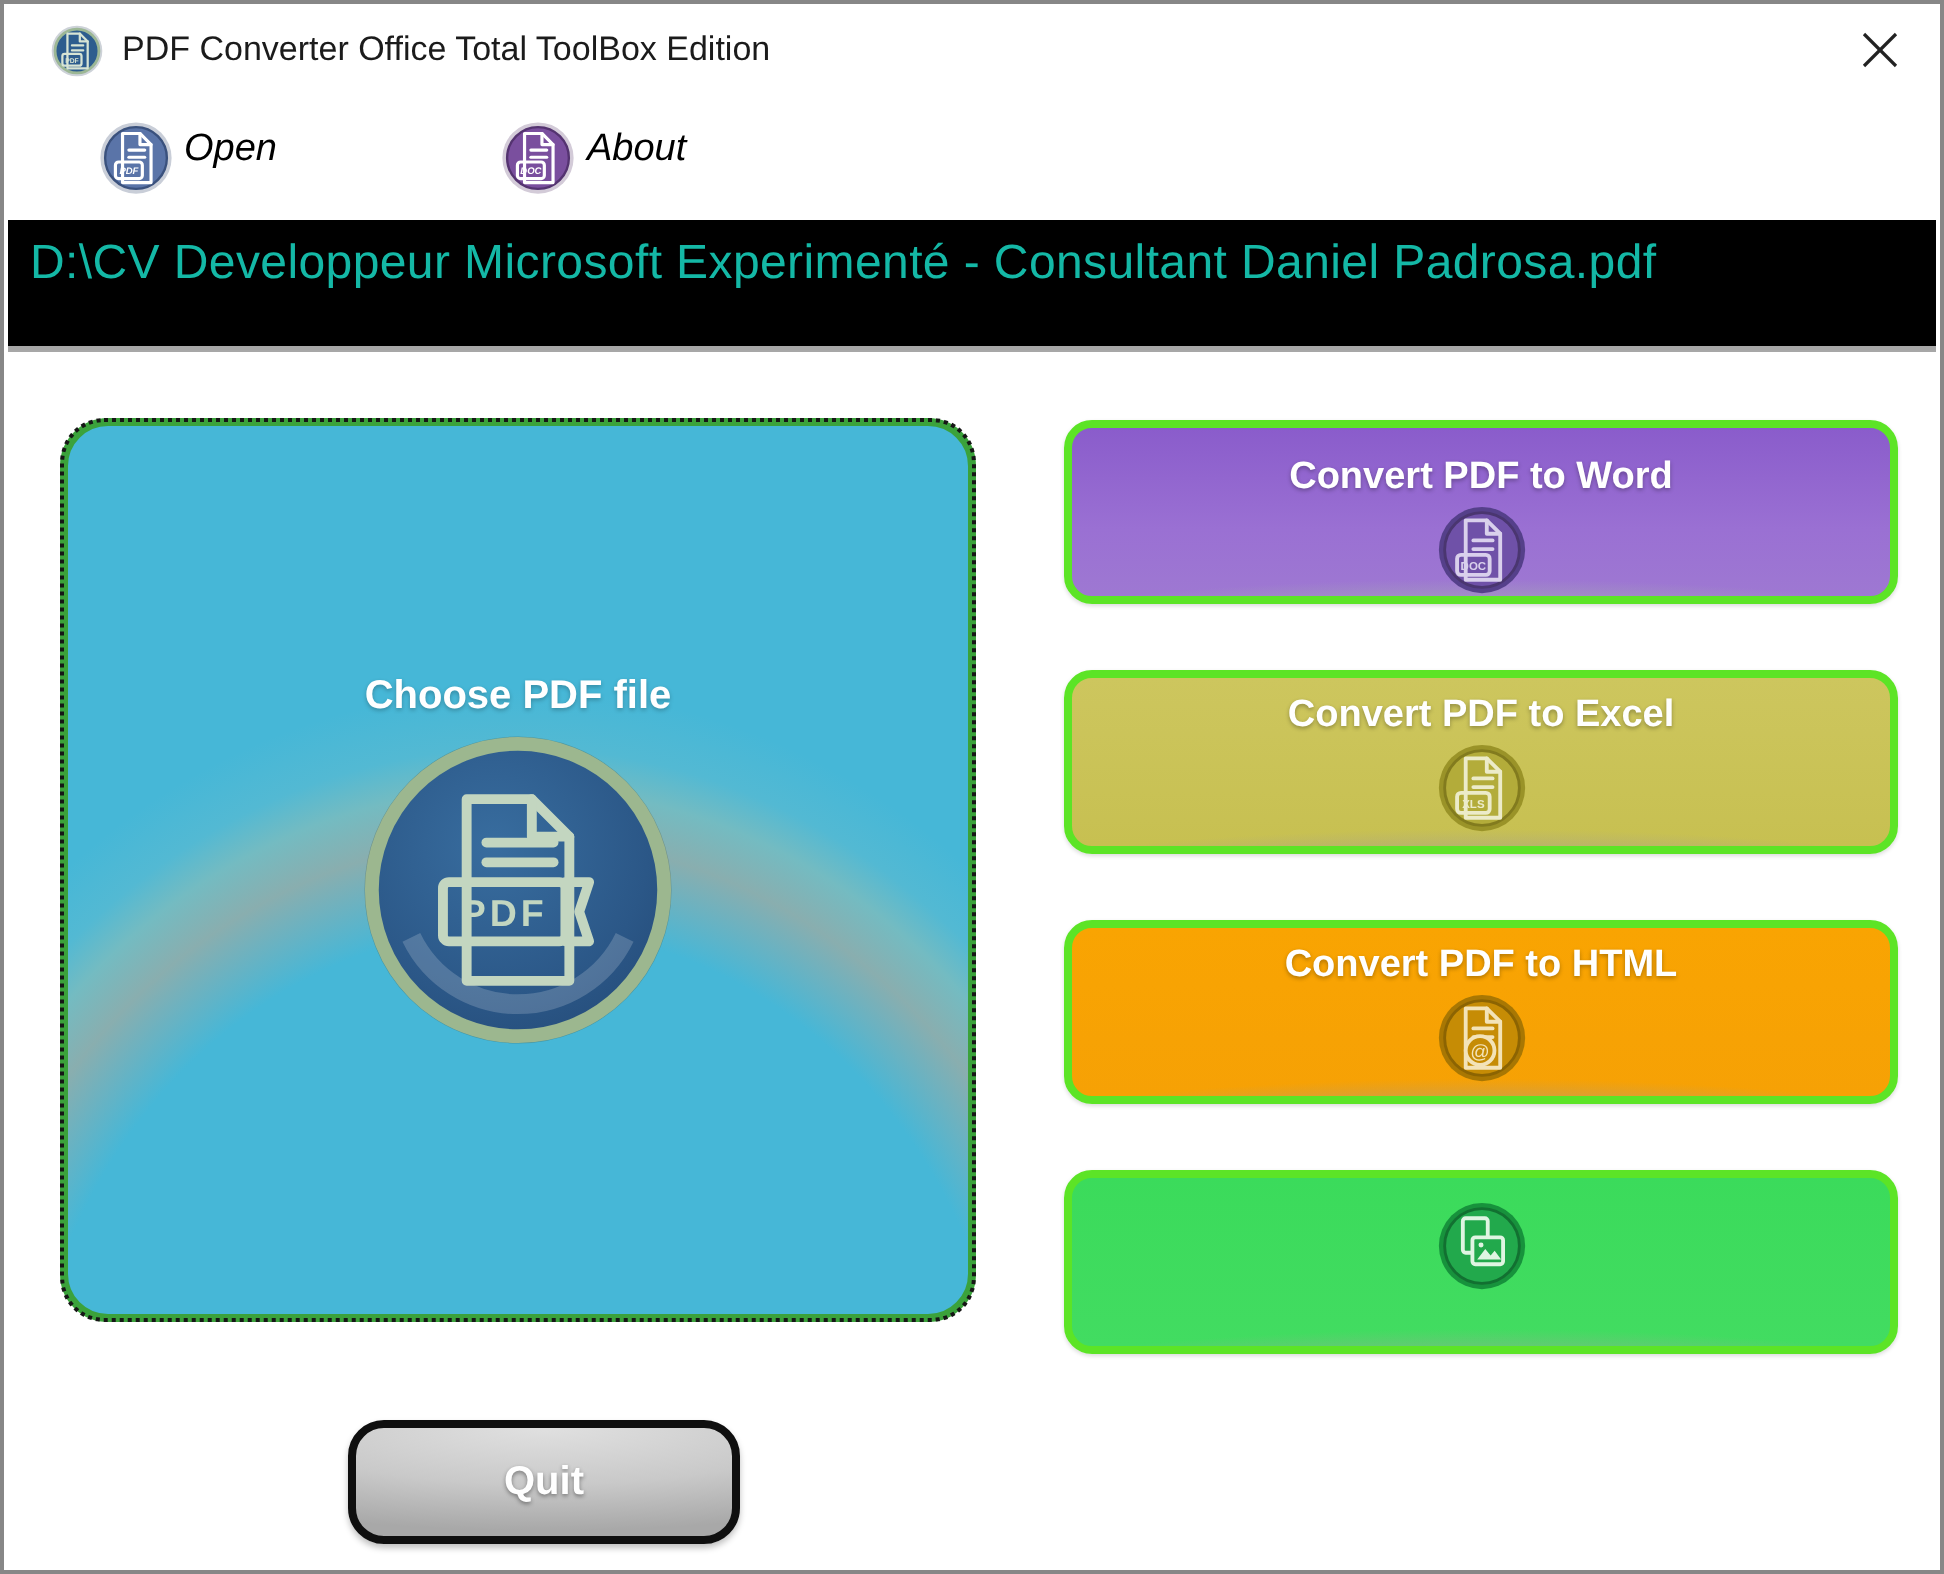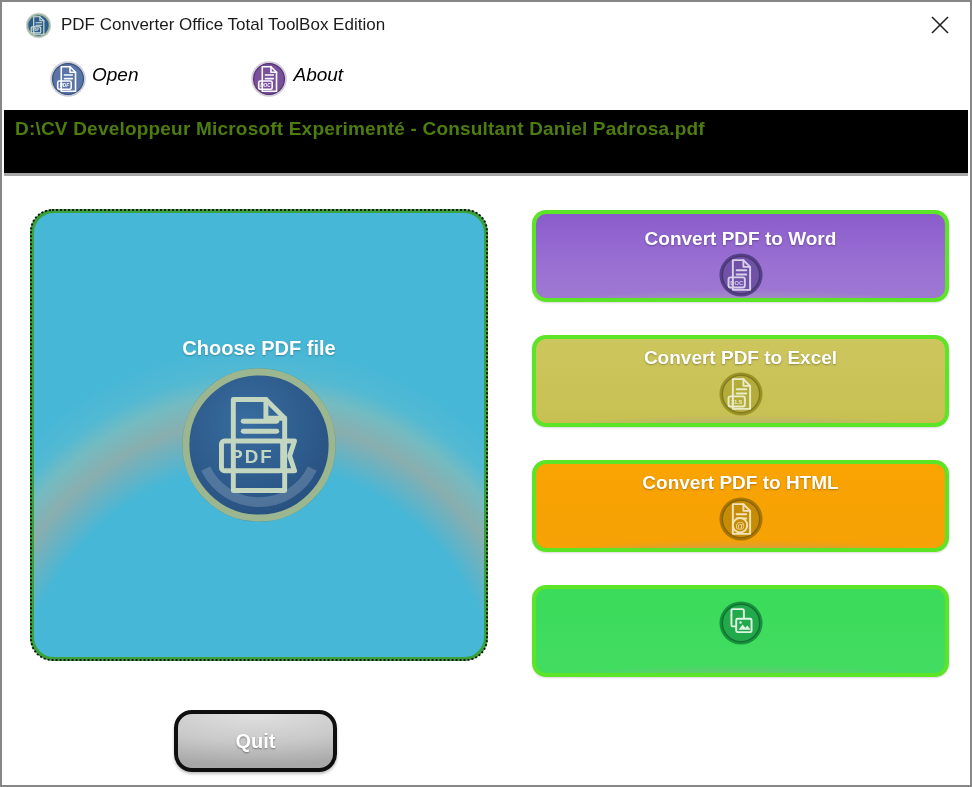--- a/index.html
+++ b/index.html
@@ -23,21 +23,21 @@
     display:flex; align-items:center; padding-left:45px; background:#fff;font-style:italic; }
   .tool-btn { display:flex; align-items:center; gap:5px; cursor:pointer; }
   .tool-btn + .tool-btn { margin-left:112px; }
   .tool-btn .fico { width:38px; height:38px; }
   .tool-label { font-size:19px; color:#000; transform:translateY(-4px); }
 
   
   .filebar { position:absolute; top:108px; left:2px; right:2px; height:66px;
     background:#000; box-sizing:border-box; border-bottom:3px solid #a7a7a7;
     padding:8px 11px; }
-  .filepath { color:#4d7c0f; font-size:19px; letter-spacing:0.2px;font-weight:bold; }
+  .filepath { color:#14b8a6; font-size:24px; letter-spacing:0.2px; }
 
   
   .dropzone { position:absolute; left:28px; top:207px; width:458px; height:452px;
     box-sizing:border-box; border:4px solid #3ba23b; border-radius:24px;
     display:flex; flex-direction:column; align-items:center; cursor:pointer;
     background:
       radial-gradient(ellipse 100% 112% at 50% 118%, rgba(0,0,0,0) 55%,
         rgba(219,163,126,0.45) 64%, rgba(212,196,148,0.32) 69%,
         rgba(150,196,190,0.16) 73%, rgba(0,0,0,0) 79%),
       #46b7d7; }
@@ -67,21 +67,21 @@
   #btn-html  { top:458px; background:
       radial-gradient(ellipse 150% 160% at 50% 205%, rgba(0,0,0,0) 50%,
         rgba(139,144,160,0.6) 59%, rgba(162,156,150,0.35) 65%, rgba(0,0,0,0) 72%),
       linear-gradient(180deg,#f9a402 0%,#f6a105 100%); }
   #btn-image { top:583px; background:
       radial-gradient(ellipse 150% 160% at 50% 205%, rgba(0,0,0,0) 50%,
         rgba(198,150,165,0.55) 59%, rgba(180,160,160,0.3) 65%, rgba(0,0,0,0) 72%),
       linear-gradient(180deg,#3bdb5b 0%,#42dc61 100%); }
 
   
-  .quit-btn { position:absolute; left:172px; top:708px; width:163px; height:62px;
+  .quit-btn { position:absolute; left:172px; top:708px; width:196px; height:62px;
     box-sizing:border-box; border:4px solid #0f0f0f; border-radius:18px;
     background:radial-gradient(ellipse 130% 95% at 50% 0%, #e0e0e0 0%, #c9c9c9 55%, #a8a8a8 100%);
     color:#fff; font-size:20px; font-weight:bold; font-family:inherit;
     text-shadow:0 1px 2px rgba(0,0,0,0.4); cursor:pointer;
     box-shadow:0 2px 3px rgba(0,0,0,0.25); }
 
   .badge { font-size:6px; font-weight:bold; fill:currentColor;
     text-anchor:middle; font-family:"Liberation Sans", sans-serif; }
 </style>
 </head>

